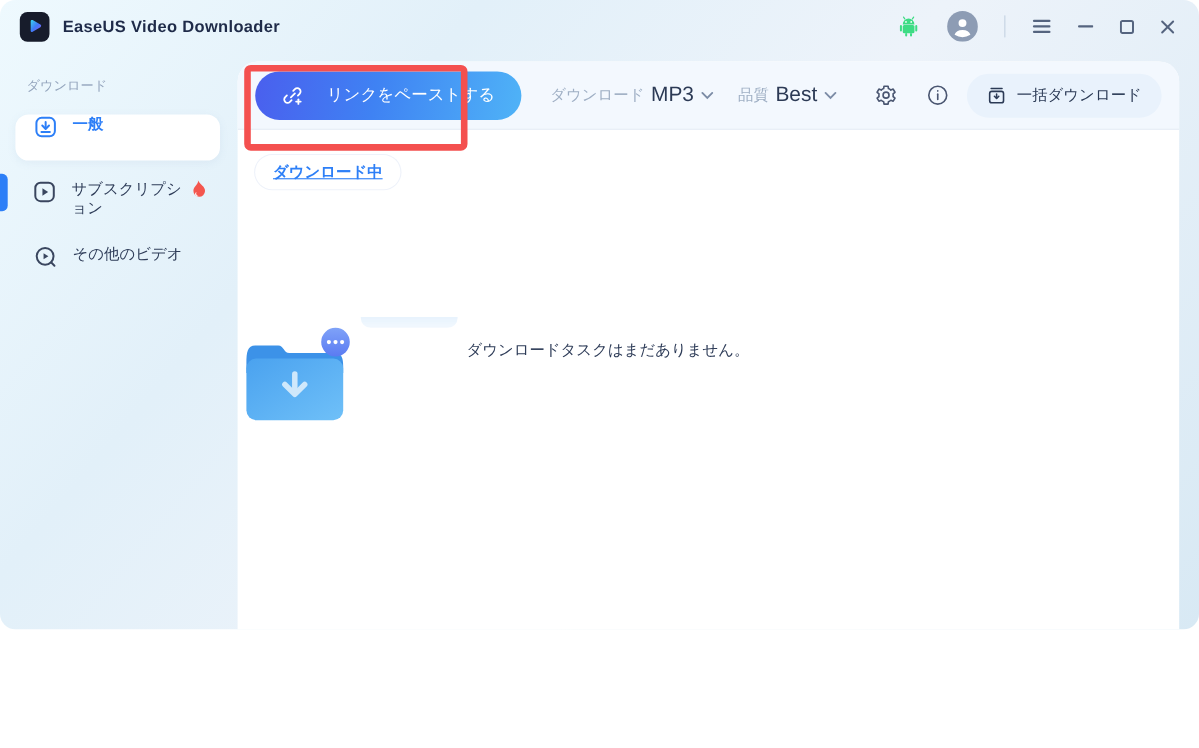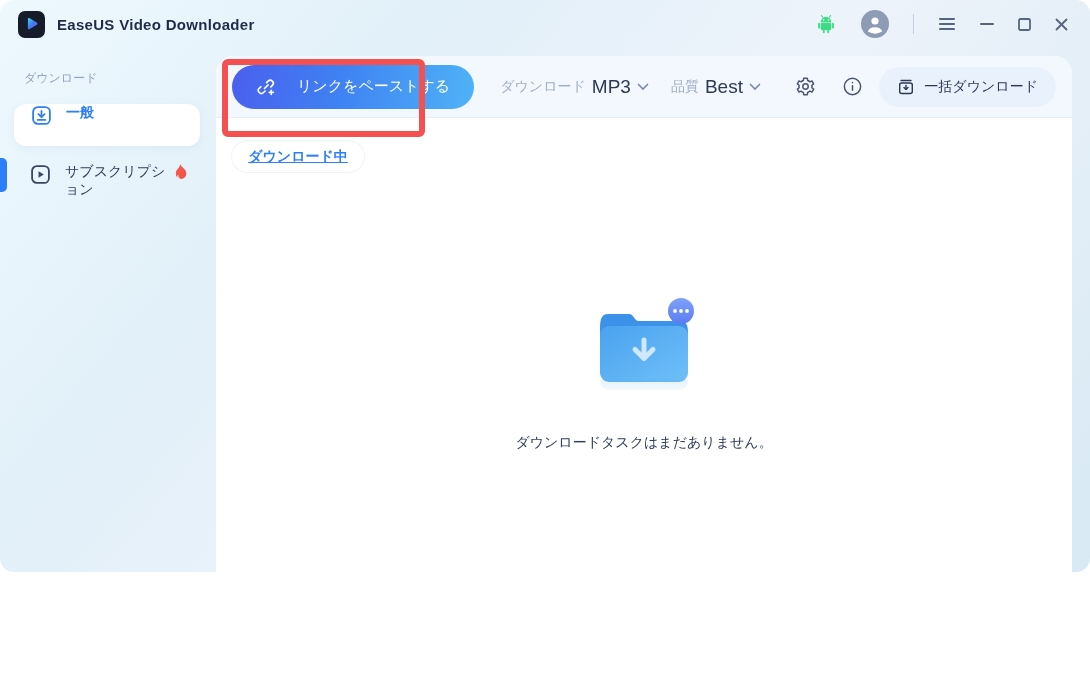--- a/index.html
+++ b/index.html
@@ -36,21 +36,21 @@
   .tool-ic { margin-left:34px; display:flex; cursor:pointer; }
   .batch-btn { margin-left:auto; height:40px; border-radius:20px; background:#e9f2fc; border:none; display:flex; align-items:center; gap:9px; padding:0 18px; font-size:14px; color:#2b3a55; font-family:inherit; cursor:pointer; }
   
   .annotation-box { position:absolute; left:222px; top:59px; width:203px; height:78px; border:6px solid #f4504f; border-radius:6px; z-index:40; pointer-events:none; }
   
   .tabs { display:inline-flex; margin:23px 0 0 16px; background:#e8eefb; border-radius:16px; height:31px; align-items:center; }
   .tab { display:flex; align-items:center; justify-content:center; height:31px; border-radius:16px; font-size:14px; cursor:pointer; }
   .tab.active { background:#fff; color:#2d7ff7; font-weight:bold; width:132px; box-shadow:0 0 0 1px #eef2fa;text-decoration:underline; }
   .tab.inactive { color:#a8b4c9; width:130px; }
   
-  .empty { position:absolute; left:0; right:0; top:240px; display:flex; flex-direction:column; align-items:center; }
+  .empty { position:absolute; left:0; right:0; top:240px; display:flex; flex-direction:row; }
   .folder-wrap { position:relative; width:104px; height:92px; }
   .reflection { transform:scaleY(-1); opacity:.16; margin-top:-8px;
     -webkit-mask-image:linear-gradient(to top,rgba(0,0,0,.8),transparent 55%);
             mask-image:linear-gradient(to top,rgba(0,0,0,.8),transparent 55%); }
   .empty-msg { margin-top:14px; font-size:14px; color:#2e3c58; }
 </style>
 </head>
 <body>
 
 <div class="window">
@@ -144,20 +144,30 @@
       </span>
       <span>サブスクリプション</span>
       <span class="flame">
         <svg width="17" height="19" viewBox="0 0 18 20">
           <path d="M9.4.8c1.3 3.6-4.3 5.6-4.3 10.2a5.6 5.6 0 0 0 11.2.3c.3-4.4-4.7-6.3-6.9-10.5z" fill="#f4564e"></path>
           <path d="M8.1 12.2c-.9 1.8.2 3.6 1.9 3.9-2.8 1.1-5-2.4-1.9-3.9z" fill="#fff" opacity=".85"></path>
         </svg>
       </span>
     </div>
 
+    <div class="side-item">
+      <span class="s-ic">
+        <svg width="21" height="21" viewBox="0 0 22 22" fill="none" stroke="#3a465f" stroke-width="1.9" stroke-linecap="round" stroke-linejoin="round">
+          <circle cx="10.5" cy="10.5" r="8"></circle>
+          <path d="M9 7.6l4.6 2.9L9 13.4z" fill="#3a465f" stroke="none"></path>
+          <path d="M16.4 16.4l3 3"></path>
+        </svg>
+      </span>
+      <span>その他のビデオ</span>
+    </div>
 
 
   </div>
 
   <div class="main">
     <div class="toolbar">
       <button class="paste-btn">
         <span style="display:flex;">
           <svg width="20" height="20" viewBox="0 0 22 22" fill="none" stroke="#fff" stroke-width="1.8" stroke-linecap="round">
             <path d="M9.3 12.7l4-4"></path>

